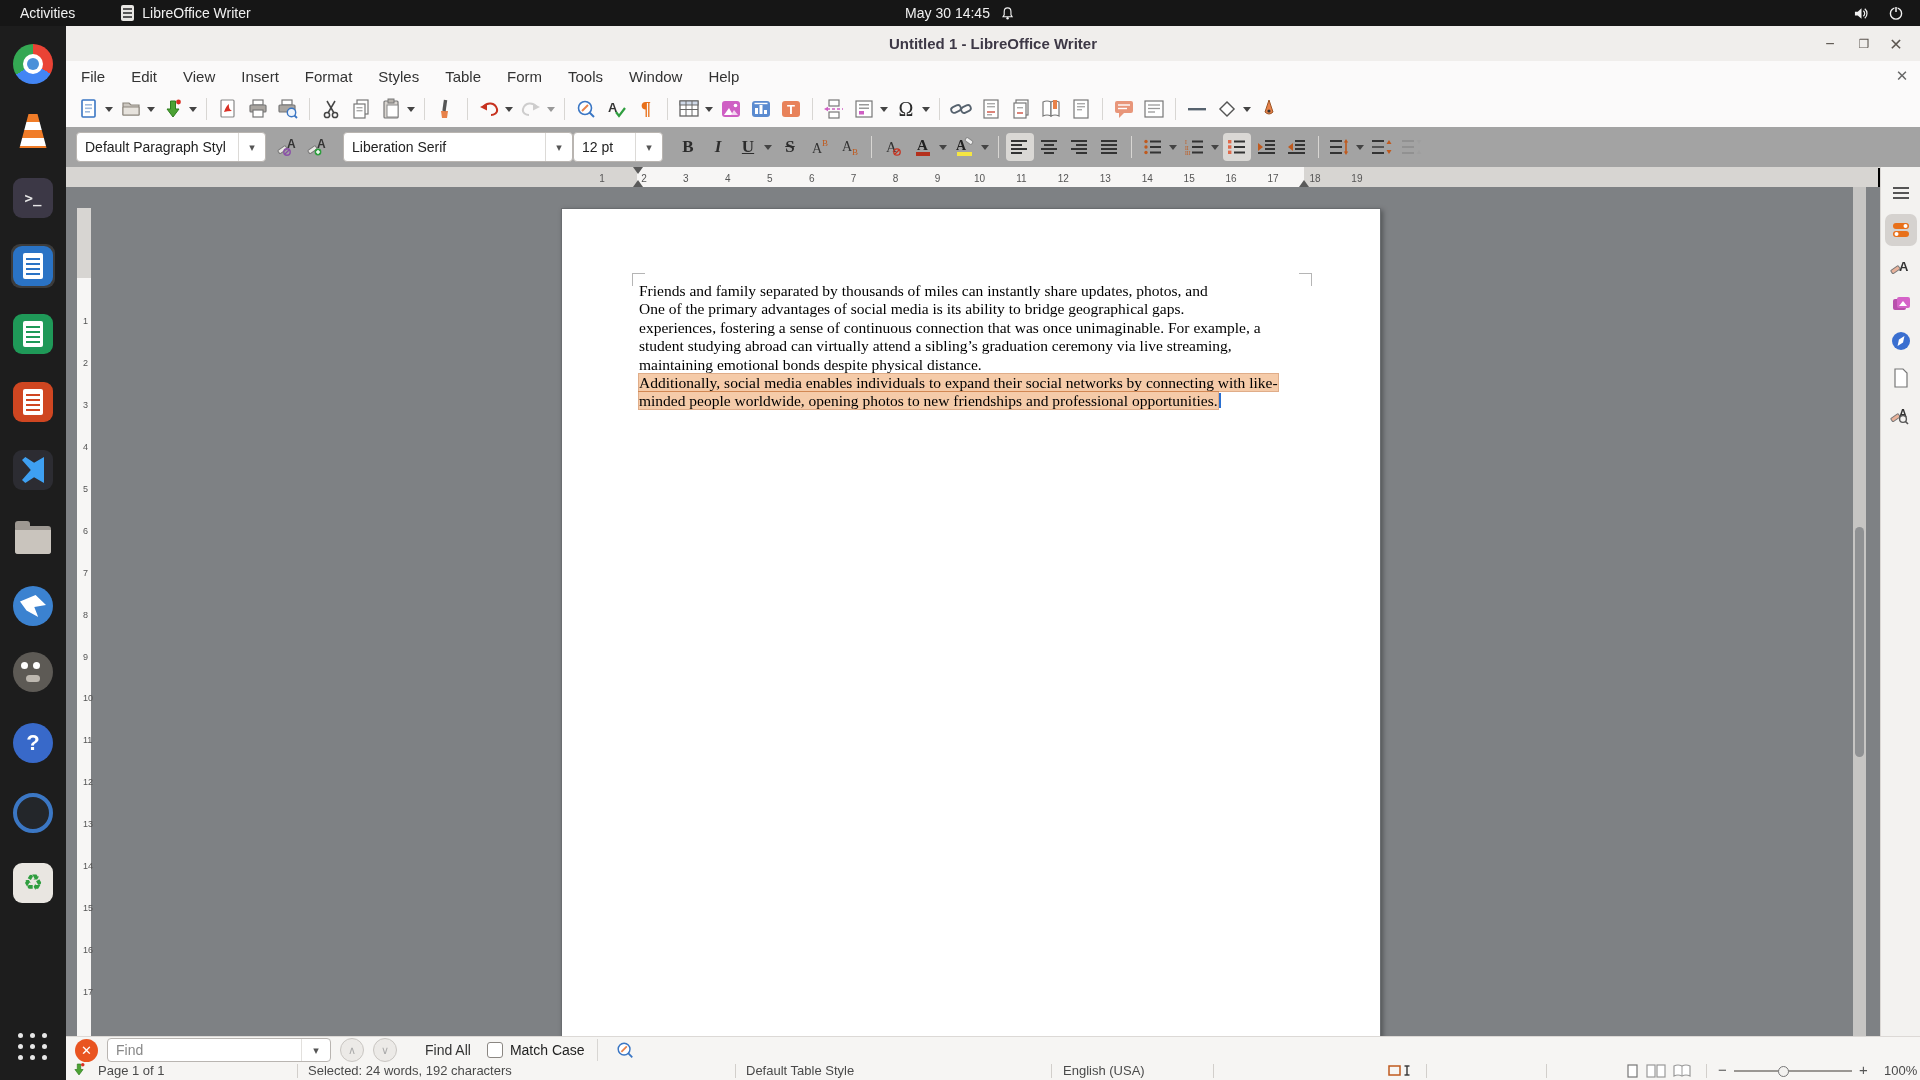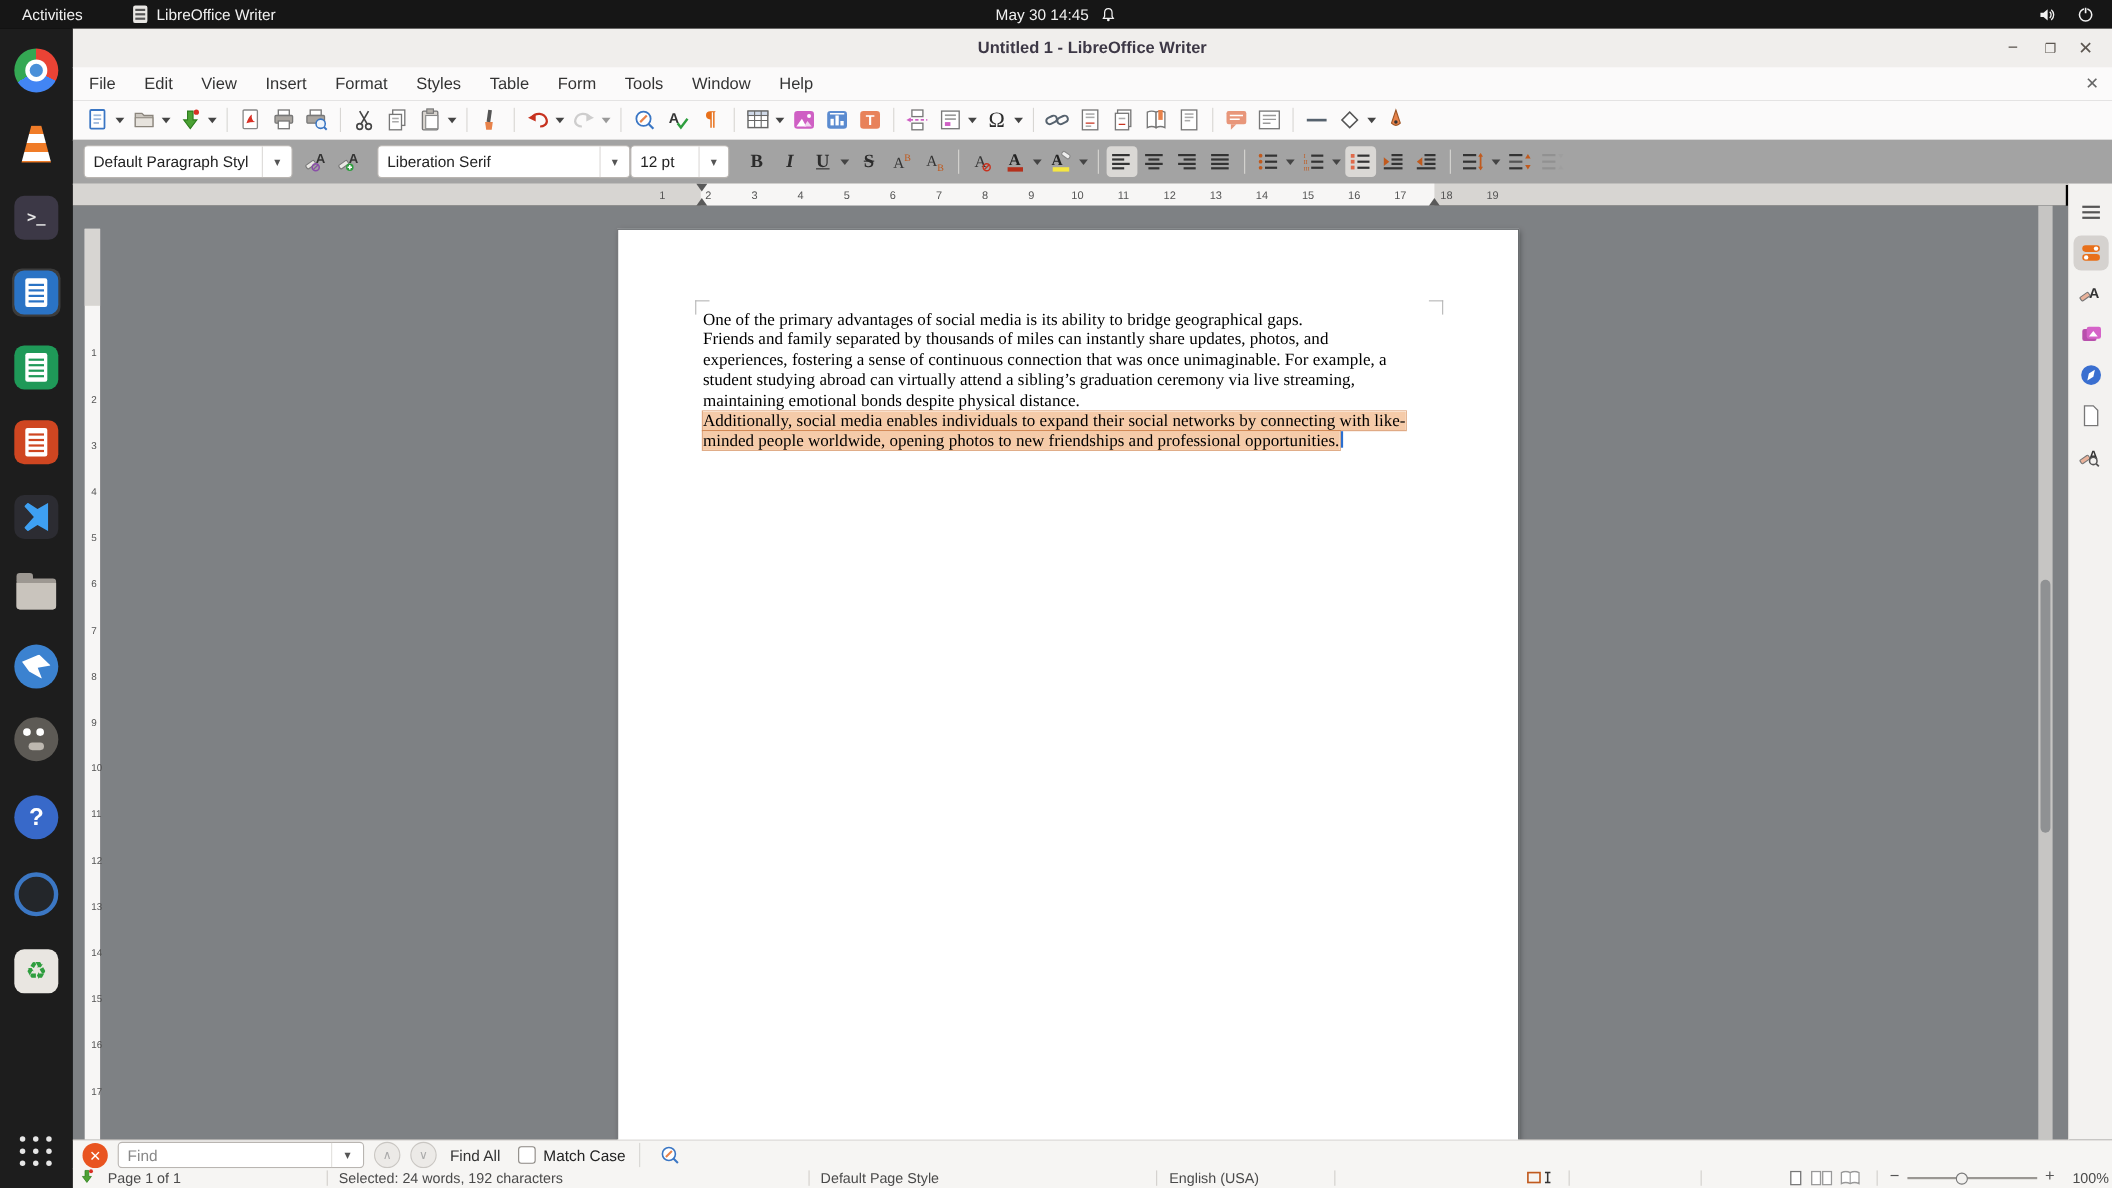--- a/index.html
+++ b/index.html
@@ -659,22 +659,22 @@
     <div class="rmark" style="left:567px;top:0;border-left:5px solid transparent;border-right:5px solid transparent;border-top:7px solid #5a5a5a"></div>
     <div class="rmark" style="left:567px;top:13px;border-left:5px solid transparent;border-right:5px solid transparent;border-bottom:7px solid #5a5a5a"></div>
     <div class="rmark" style="left:1233px;top:13px;border-left:5px solid transparent;border-right:5px solid transparent;border-bottom:7px solid #5a5a5a"></div>
   </div>
 
   <div id="canvas">
     <div id="page">
       <div class="cmark tl" style="left:70px;top:64px"></div>
       <div class="cmark tr" style="left:737px;top:64px"></div>
       <div id="doctext">
+        <div>Friends and family separated by thousands of miles can instantly share updates, photos, and</div>
         <div>One of the primary advantages of social media is its ability to bridge geographical gaps.</div>
-        <div>Friends and family separated by thousands of miles can instantly share updates, photos, and</div>
         <div>experiences, fostering a sense of continuous connection that was once unimaginable. For example, a</div>
         <div>student studying abroad can virtually attend a sibling’s graduation ceremony via live streaming,</div>
         <div>maintaining emotional bonds despite physical distance.</div>
         <div><span class="selline"> Additionally, social media enables individuals to expand their social networks by connecting with like-</span></div>
         <div><span class="selline">minded people worldwide, opening photos to new friendships and professional opportunities.</span><span id="cursor"></span></div>
       </div>
     </div>
     <div id="vsb">
         <div class="thumb"></div>
       </div>
@@ -760,21 +760,21 @@
     <div id="findinput">
       <span class="ph">Find</span>
       <span class="cbtn">▾</span>
     </div>
     <div class="circbtn">
         <span>∧</span>
       </div>
     <div class="circbtn">
         <span>∨</span>
       </div>
-    <span style="margin-left:12px">Find All</span>
+    <span style="margin-left:28px">Find All</span>
     <span class="chk"></span>
     <span style="margin-left:7px;font-weight:normal;color:#222">Match Case</span>
     <div class="sep" style="margin:0 12px"></div>
     <div class="tb">
       <svg class="sv" width="20" height="20" viewBox="0 0 22 22">
           <circle cx="10" cy="10" r="6.5" fill="#fff" stroke="#3a76c4" stroke-width="1.6"></circle>
           <line x1="14.5" y1="14.5" x2="19" y2="19" stroke="#3a76c4" stroke-width="2"></line>
           <line x1="13" y1="7" x2="7" y2="13" stroke="#e8824a" stroke-width="2"></line>
         </svg>
     </div>
@@ -784,21 +784,21 @@
     <span class="it" style="left:6px;top:0">
       <svg class="sv" width="14" height="15" viewBox="0 0 20 22">
           <polygon points="10,19 4,11 7.5,11 7.5,3 12.5,3 12.5,11 16,11" fill="#4ca234" stroke="#2e7d1e" stroke-width="1"></polygon>
           <circle cx="15.5" cy="4" r="2.6" fill="#d93025"></circle>
         </svg>
     </span>
     <span class="it" style="left:32px">Page 1 of 1</span>
     <span class="vs" style="left:231px"></span>
     <span class="it" style="left:242px">Selected: 24 words, 192 characters</span>
     <span class="vs" style="left:669px"></span>
-    <span class="it" style="left:680px">Default Page Style</span>
+    <span class="it" style="left:680px">Default Table Style</span>
     <span class="vs" style="left:985px"></span>
     <span class="it" style="left:997px">English (USA)</span>
     <span class="vs" style="left:1147px"></span>
     <span class="it" style="left:1322px;top:2px">
       <svg class="sv" width="26" height="13" viewBox="0 0 26 13">
           <rect x="1" y="2" width="11" height="9" fill="none" stroke="#c05a1e" stroke-width="1.5"></rect>
           <line x1="19" y1="2" x2="19" y2="11" stroke="#333" stroke-width="1.4"></line>
           <line x1="16.5" y1="2" x2="21.5" y2="2" stroke="#333" stroke-width="1.4"></line>
           <line x1="16.5" y1="11" x2="21.5" y2="11" stroke="#333" stroke-width="1.4"></line>
         </svg>

